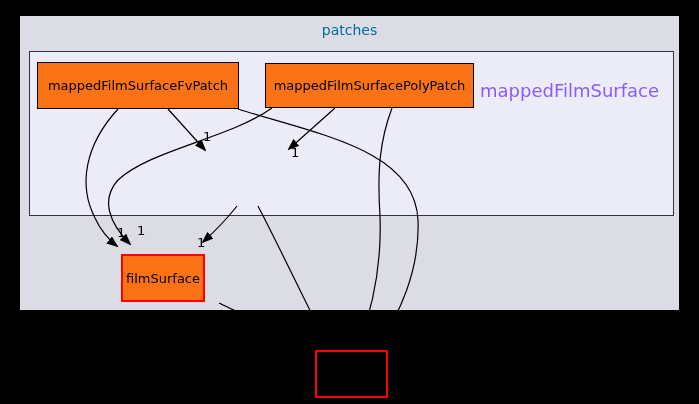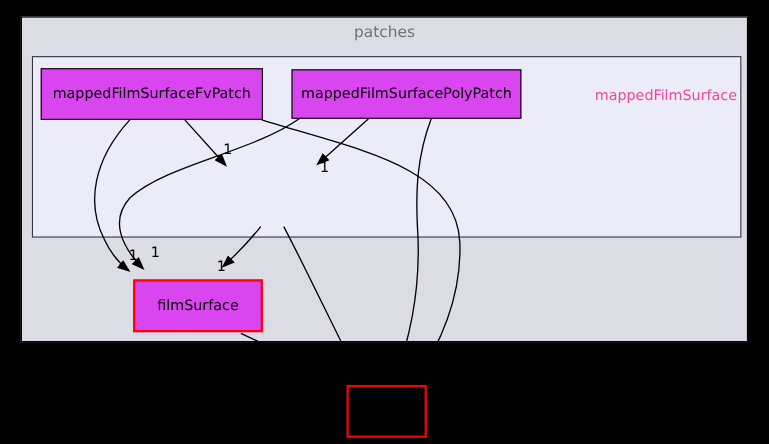--- a/index.html
+++ b/index.html
@@ -11,37 +11,37 @@
   .cluster-outer{
     position:absolute;left:19px;top:15px;width:661px;height:296px;
     background:#dcdce4;border:1px solid #000;box-sizing:border-box;
   }
   .cluster-inner{
     position:absolute;left:29px;top:51px;width:645px;height:165px;
     background:#ececf8;border:1.5px solid #33333b;box-sizing:border-box;
   }
   .cluster-title{
     position:absolute;left:19px;top:22px;width:661px;text-align:center;
-    font-size:14px;color:#737373;
+    font-size:14px;color:#0369a1;
   }
   .inner-title{
-    position:absolute;left:480px;top:80px;width:190px;text-align:right;
-    font-size:13px;color:#ec4899;
+    position:absolute;left:480px;top:80px;width:190px;text-align:left;
+    font-size:18px;color:#8b5cf6;
   }
   .node{
     position:absolute;display:flex;align-items:center;justify-content:center;
-    background:#d946ef;border:1.5px solid #000;box-sizing:border-box;
+    background:#f97316;border:1.5px solid #000;box-sizing:border-box;
     font-size:13px;white-space:nowrap;cursor:pointer;
   }
   .node.red{border:2px solid #ff0000;}
   .node.ghost{background:transparent;border:2px solid #ff0000;}
   #n-fvpatch{left:37px;top:62px;width:202px;height:47px;}
   #n-pointpatch{left:265px;top:63px;width:209px;height:45px;}
   #n-polypatch{left:133px;top:161px;width:221px;height:45px;}
-  #n-filmsurface{left:121px;top:254px;width:118px;height:48px;}
+  #n-filmsurface{left:121px;top:254px;width:84px;height:48px;}
   #n-offscreen{left:315px;top:350px;width:73px;height:48px;}
   .edges{position:absolute;left:0;top:0;width:699px;height:404px;pointer-events:none;z-index:5;}
   .elabel{
     position:absolute;font-size:13px;color:#000;z-index:6;line-height:1;
     cursor:pointer;
   }
   #el-0{left:203px;top:130px;}
   #el-1{left:291px;top:146px;}
   #el-2{left:117px;top:226px;}
   #el-3{left:137px;top:224px;}

